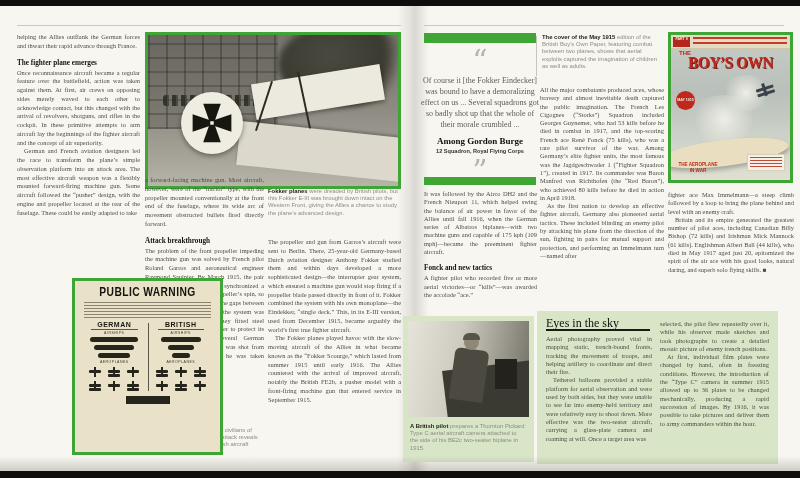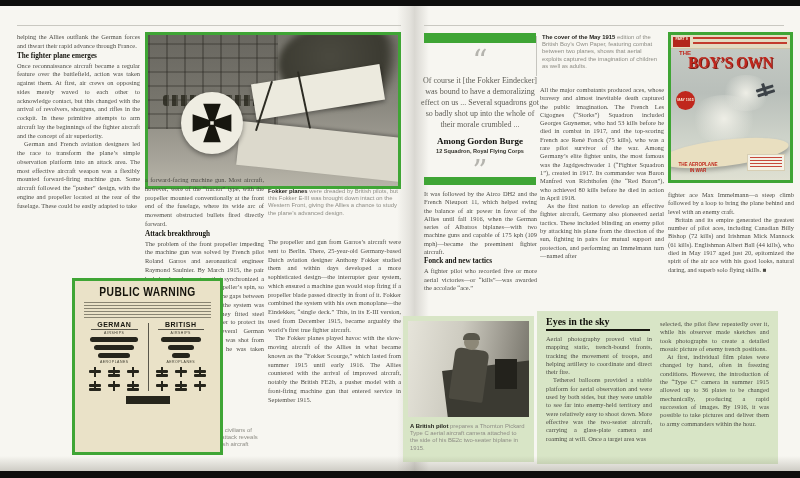--- a/index.html
+++ b/index.html
@@ -24,21 +24,21 @@
   .pgnum{font-size:12.5px;color:#17160f;letter-spacing:.4px;}
   .section{font-size:10px;color:#98978f;letter-spacing:.8px;margin-left:6px;}
   .hdr.right .section{margin:0 6px 0 0;}
   .hdr-rule{position:absolute;top:25px;height:1px;background:#c9c8c1;z-index:2;}
 
   
   .bt{position:absolute;font-size:6.4px;line-height:8.3px;color:#4e4d47;text-align:justify;overflow:hidden;z-index:2;}
   .bt.lp{line-height:8.75px;}
   .bt p{margin:0;}
   .bt p.ind{text-indent:7px;}
-  .bh{font-family:"Liberation Serif",serif;font-size:7.2px;font-weight:bold;color:#15140e;margin:1px 0 1px 0;line-height:9px;}
+  .bh{font-family:"Liberation Serif",serif;font-size:7.2px;font-weight:bold;color:#15140e;margin:8px 0 1px 0;line-height:9px;}
 
   
   .cap{position:absolute;font-family:"Liberation Sans",sans-serif;font-size:5.9px;line-height:7.2px;color:#8e8d85;text-align:left;z-index:2;}
   .cap b{color:#1d1c17;}
 
   .vrule{position:absolute;width:1px;background:#c6c5bf;z-index:2;}
 
   .greenbar{position:absolute;background:#3fa535;z-index:2;}
 
   
@@ -94,21 +94,21 @@
 
   
   .greenbox{position:absolute;background:#d8e5c6;z-index:2;}
   .pilot-ph{position:absolute;left:5px;top:5px;right:5px;height:96px;overflow:hidden;
     background:linear-gradient(100deg,#e6e4da 0%,#ceccc1 40%,#97948a 75%,#6f6d63 100%);}
   .pilot-fuse{position:absolute;right:-12px;bottom:-18px;width:95px;height:70px;background:#3b3a32;transform:rotate(-7deg);}
   .pilot-cam{position:absolute;right:12px;top:38px;width:22px;height:30px;background:#23221c;}
   .pilot-body{position:absolute;left:44px;top:28px;width:34px;height:52px;background:#4c4a40;border-radius:6px 6px 2px 2px;transform:rotate(8deg);}
   .pilot-head{position:absolute;left:56px;top:14px;width:15px;height:15px;border-radius:50%;background:#8d8878;}
   .pilot-cap{position:absolute;left:55px;top:12px;width:17px;height:7px;border-radius:6px 6px 0 0;background:#57554a;}
-  .eyes-title{position:absolute;font-family:"Liberation Serif",serif;font-size:10px;font-weight:bold;color:#12110c;z-index:3;}
+  .eyes-title{position:absolute;font-family:"Liberation Serif",serif;font-size:12px;font-weight:normal;color:#12110c;z-index:3;}
   .eyes-rule{position:absolute;height:1.5px;background:#1a1913;z-index:3;}
 
   
   .cover-bg{position:absolute;inset:0;background:linear-gradient(180deg,#c7ccc6 0%,#b9bfba 40%,#cdd2c9 70%,#dfe0d2 100%);}
   .cov-topband{position:absolute;left:0;right:0;top:0;height:13px;background:#e4dcc2;
     border-bottom:1px solid #cfc6a8;}
   .cov-toplines{position:absolute;left:22px;right:3px;top:2px;height:9px;opacity:.9;
     background:repeating-linear-gradient(180deg,#bf2a1d 0 2px,transparent 2px 5px);}
   .cov-part{position:absolute;left:2px;top:2px;width:17px;height:10px;background:#b3271c;color:#f6efdc;
     font-family:"Liberation Sans",sans-serif;font-size:3.5px;font-weight:bold;text-align:center;line-height:5px;overflow:hidden;}
@@ -230,21 +230,21 @@
         </div>
       </div>
     </div>
     <div class="poster-foot"></div>
   </div>
 
   <div class="hdr-rule" style="left:424px;width:360px;"></div>
 
   <div class="greenbar" style="left:424px;top:33px;width:112px;height:10px;"></div>
   <div class="qmark" style="left:424px;top:48px;">“</div>
-  <div class="qtext" style="left:421px;top:76px;width:118px;">Of course it [the Fokker Eindecker] was bound to have a demoralizing effect on us ... Several squadrons got so badly shot up into the whole of their morale crumbled ...</div>
+  <div class="qtext" style="left:421px;top:76px;width:118px;">Of course it [the Fokker Eindecker] was bound to have a demoralizing effect on us ... Several squadrons got so badly shot up that the whole of their morale crumbled ...</div>
   <div class="qauthor" style="left:421px;top:136px;width:118px;">Among Gordon Burge</div>
   <div class="qrole" style="left:421px;top:148px;width:118px;">12 Squadron, Royal Flying Corps</div>
   <div class="qmark" style="left:424px;top:158px;">”</div>
   <div class="greenbar" style="left:424px;top:177px;width:112px;height:8px;"></div>
 
   <div class="bt" style="left:424px;top:190px;width:113px;height:124px;">
     <p>It was followed by the Airco DH2 and the French Nieuport 11, which helped swing the balance of air power in favor of the Allies until fall 1916, when the German series of Albatros biplanes—with two machine guns and capable of 175 kph (109 mph)—became the preeminent fighter aircraft.</p>
     <div class="bh">Fonck and new tactics</div>
     <p>A fighter pilot who recorded five or more aerial victories—or “kills”—was awarded the accolade “ace.”</p>
   </div>

